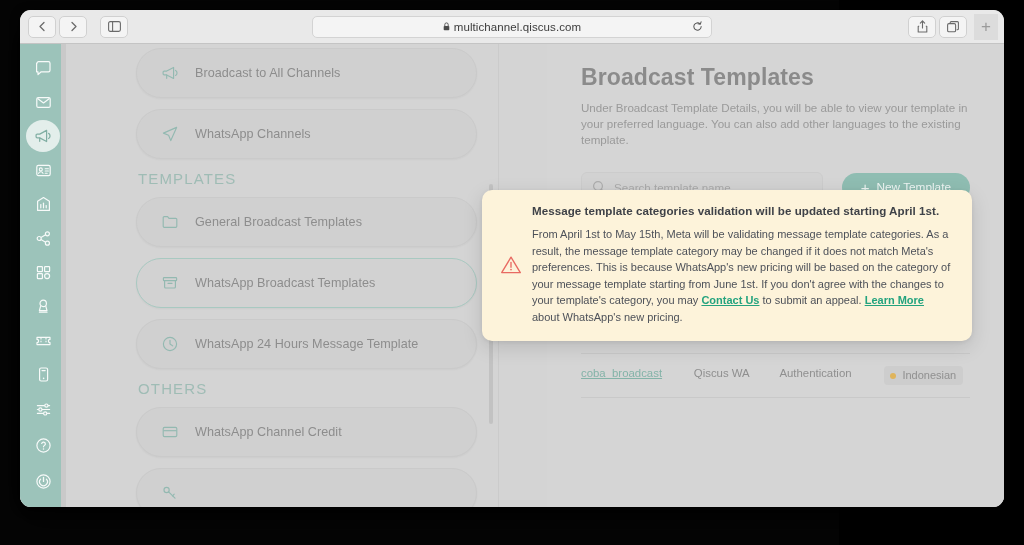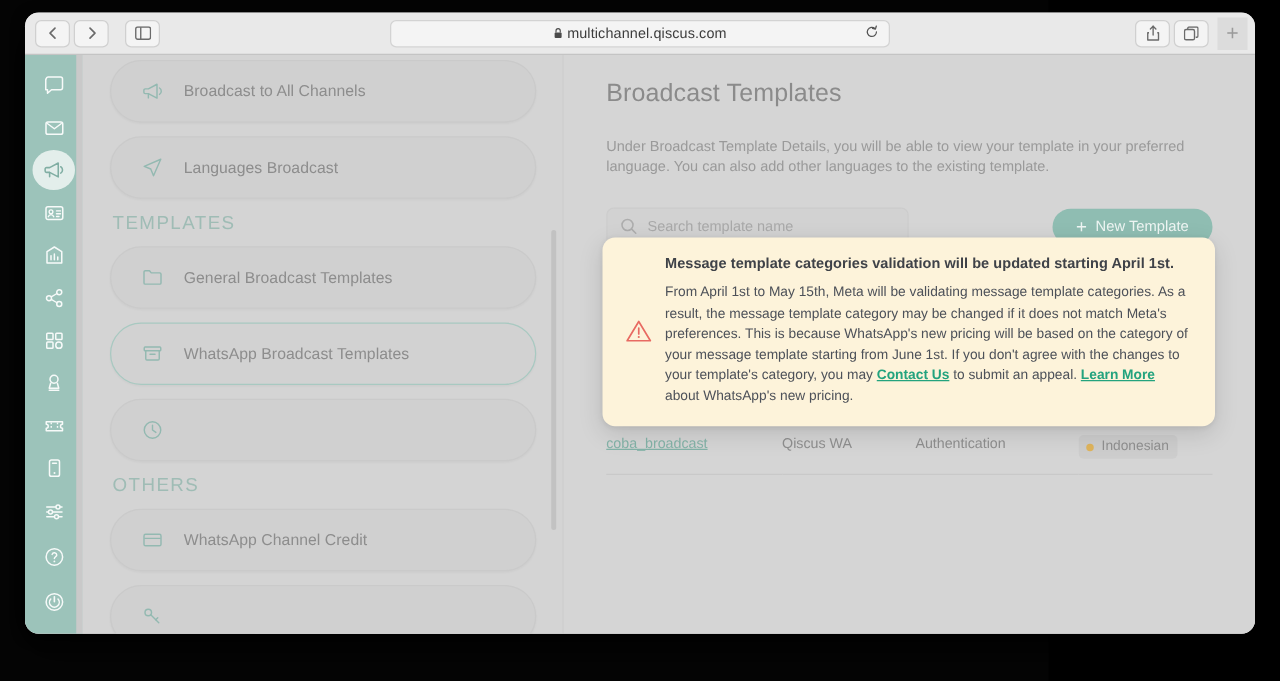--- a/index.html
+++ b/index.html
@@ -93,20 +93,21 @@
     background: #dcdcdc;
     margin-left: 4px;
   }
 
   
   .page {
     position: relative;
     height: 463px;
     display: flex;
     background: #d4d4d4;
+    gap: 48px;
   }
 
   
   .rail {
     width: 46px;
     background: #9cc3ba;
     display: flex;
     flex-direction: column;
     align-items: center;
     padding-top: 8px;
@@ -199,24 +200,24 @@
 
   
   .main {
     flex: 1 1 auto;
     background: #d5d5d5;
     padding: 20px 34px 0 34px;
     position: relative;
     overflow: hidden;
   }
   .page-title {
-    font-size: 20px;
-    font-weight: normal;
+    font-size: 23px;
+    font-weight: bold;
     color: #8b8b8b;
-    margin-bottom: 23px;
+    margin-bottom: 9px;
     letter-spacing: 0.1px;
   }
   .page-desc {
     font-size: 11.6px;
     line-height: 16px;
     color: #9a9a9a;
     max-width: 480px;
     margin-bottom: 24px;
   }
 
@@ -529,21 +530,21 @@
           </span>
           <span class="nlabel">Broadcast to All Channels</span>
         </div>
 
         <div class="nav-card">
           <span class="nic">
             <svg width="18" height="18" viewBox="0 0 18 18">
                 <path d="M15.6 2.4 L2.4 8.1 L7.6 10.2 L9.8 15.6 Z" fill="none" stroke="currentColor" stroke-width="1.15" stroke-linejoin="round"></path>
               </svg>
           </span>
-          <span class="nlabel">Languages Broadcast</span>
+          <span class="nlabel">WhatsApp Channels</span>
         </div>
 
         <div class="nav-section">TEMPLATES</div>
 
         <div class="nav-card">
           <span class="nic">
             <svg width="18" height="18" viewBox="0 0 18 18">
                 <path d="M2.2 4.6a1 1 0 0 1 1-1h3.4l1.4 1.7h6.8a1 1 0 0 1 1 1v7a1 1 0 0 1-1 1H3.2a1 1 0 0 1-1-1z" fill="none" stroke="currentColor" stroke-width="1.15" stroke-linejoin="round"></path>
               </svg>
           </span>
@@ -561,20 +562,21 @@
           <span class="nlabel">WhatsApp Broadcast Templates</span>
         </div>
 
         <div class="nav-card">
           <span class="nic">
             <svg width="18" height="18" viewBox="0 0 18 18">
                 <circle cx="9" cy="9" r="6.6" fill="none" stroke="currentColor" stroke-width="1.15"></circle>
                 <path d="M9 5.2V9l2.7 1.9" fill="none" stroke="currentColor" stroke-width="1.15" stroke-linecap="round" stroke-linejoin="round"></path>
               </svg>
           </span>
+          <span class="nlabel">WhatsApp 24 Hours Message Template</span>
         </div>
 
         <div class="nav-section">OTHERS</div>
 
         <div class="nav-card">
           <span class="nic">
             <svg width="18" height="18" viewBox="0 0 18 18">
                 <rect x="2.2" y="4.4" width="13.6" height="9.2" rx="1.3" fill="none" stroke="currentColor" stroke-width="1.15"></rect>
                 <line x1="2.4" y1="7.7" x2="15.6" y2="7.7" stroke="currentColor" stroke-width="1.15"></line>
               </svg>

